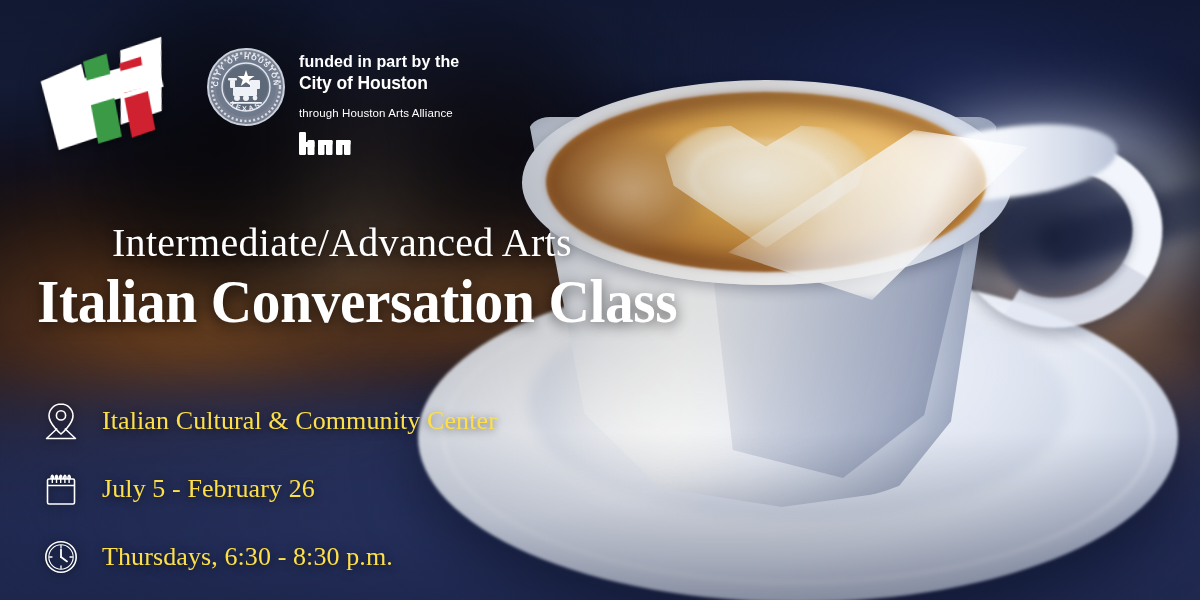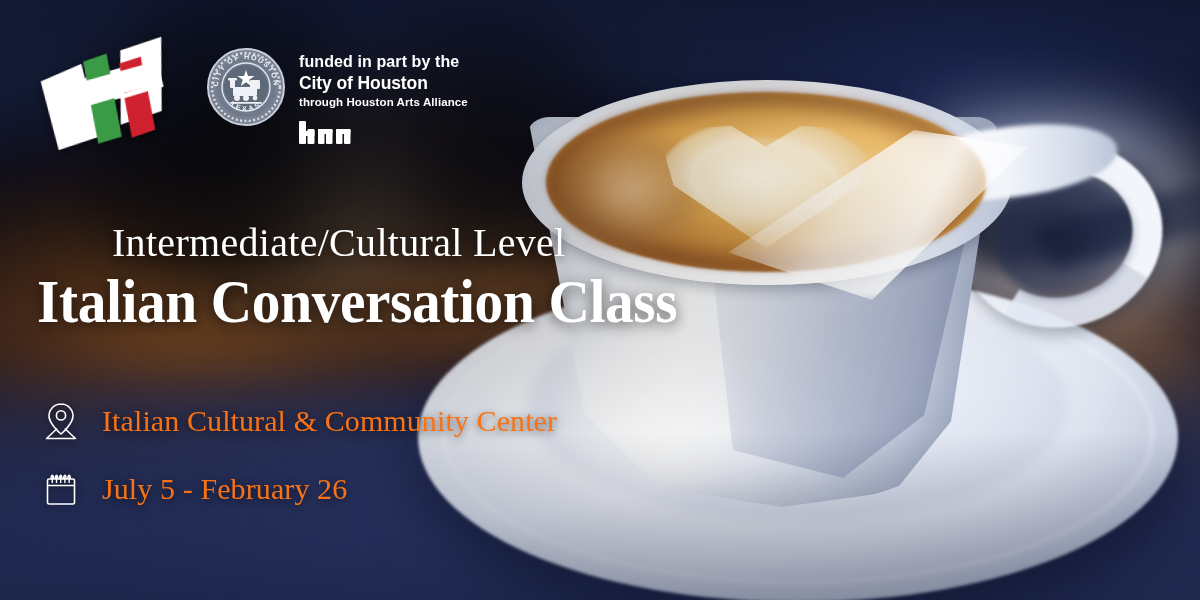--- a/index.html
+++ b/index.html
@@ -222,21 +222,21 @@
   .ital-logo { position:relative; width:132px; height:104px; transform:rotate(-5deg); flex:0 0 auto; }
   .ital-logo svg { display:block; filter:drop-shadow(0 3px 6px rgba(0,0,0,.5)); }
 
   .houston-block { display:flex; align-items:flex-start; gap:13px; padding-top:5px; }
   .seal { width:80px; height:80px; flex:0 0 auto; }
   .seal svg { display:block; }
 
   .fund-text { padding-top:5px; }
   .fund-line1 { font-size:16px; font-weight:700; color:#ffffff; letter-spacing:.1px; line-height:1.25; }
   .fund-line2 { font-size:17.5px; font-weight:700; color:#ffffff; letter-spacing:-.1px; line-height:1.2; margin-top:1px; }
-  .fund-line3 { font-size:11.5px; font-weight:700; color:#ffffff; letter-spacing:.1px; line-height:1.3; margin-top:1px; }
+  .fund-line3 { font-size:11.5px; font-weight:400; color:#ffffff; letter-spacing:.1px; line-height:1.3; margin-top:12px; }
   .haa-logo { margin-top:11px; }
   .haa-logo svg { display:block; }
 
   .headline-wrap { position:absolute; left:112px; top:222px; }
   .eyebrow {
     font-family:"Liberation Serif", serif;
     font-size:40px; font-weight:400; color:#ffffff;
     letter-spacing:.3px; line-height:1.05; white-space:nowrap;
     text-shadow:0 2px 10px rgba(0,0,0,.55);
   }
@@ -248,21 +248,21 @@
     transform:scaleX(.94); transform-origin:left center;
     text-shadow:0 3px 14px rgba(0,0,0,.6);
   }
 
   .details { position:absolute; left:40px; top:398px; display:flex; flex-direction:column; gap:22px; }
   .detail-row { display:flex; align-items:center; gap:20px; }
   .detail-icon { width:42px; height:46px; flex:0 0 auto; display:flex; align-items:center; justify-content:center; }
   .detail-icon svg { display:block; filter:drop-shadow(0 1px 4px rgba(0,0,0,.6)); }
   .detail-text {
     font-family:"Liberation Serif", serif;
-    font-size:30px; font-weight:400; color:#f97316;
+    font-size:26px; font-weight:400; color:#fde047;
     letter-spacing:.1px; white-space:nowrap;
     text-shadow:0 2px 8px rgba(0,0,0,.6);
   }
 </style>
 </head>
 <body>
 
 <div class="banner">
 
   <div class="bg">
@@ -375,21 +375,21 @@
               <rect x="45" y="8" width="6.5" height="15" rx="1.2" fill="#ffffff"></rect>
               <rect x="37" y="8" width="14.5" height="5" rx="1.2" fill="#ffffff"></rect>
             </svg>
           </div>
         </div>
 
       </div>
     </div>
 
     <div class="headline-wrap">
-      <div class="eyebrow">Intermediate/Cultural Level</div>
+      <div class="eyebrow">Intermediate/Advanced Arts</div>
       <div class="headline">Italian Conversation Class</div>
     </div>
 
     <div class="details">
 
       <div class="detail-row">
         <span class="detail-icon">
           <svg width="34" height="40" viewBox="0 0 34 40">
             <path d="M17 3 C10.4 3 5 8.3 5 14.8 C5 23 17 33 17 33 C17 33 29 23 29 14.8 C29 8.3 23.6 3 17 3 Z" fill="none" stroke="#ffffff" stroke-width="1.6"></path>
             <circle cx="17" cy="14.4" r="4.6" fill="none" stroke="#ffffff" stroke-width="1.6"></circle>
@@ -414,16 +414,33 @@
               <line x1="12.5" y1="4.8" x2="12.5" y2="13"></line>
               <line x1="16.7" y1="4.8" x2="16.7" y2="13"></line>
               <line x1="20.9" y1="4.8" x2="20.9" y2="13"></line>
               <line x1="25.1" y1="4.8" x2="25.1" y2="13"></line>
             </g>
           </svg>
         </span>
         <span class="detail-text">July 5 - February 26</span>
       </div>
 
+      <div class="detail-row">
+        <span class="detail-icon">
+          <svg width="36" height="36" viewBox="0 0 36 36">
+            <circle cx="18" cy="18" r="15.2" fill="none" stroke="#ffffff" stroke-width="1.6"></circle>
+            <circle cx="18" cy="18" r="12.2" fill="none" stroke="#ffffff" stroke-width="1.1"></circle>
+            <g stroke="#ffffff" stroke-width="1.3" stroke-linecap="round">
+              <line x1="18" y1="6.6" x2="18" y2="9"></line>
+              <line x1="18" y1="27" x2="18" y2="29.4"></line>
+              <line x1="6.6" y1="18" x2="9" y2="18"></line>
+              <line x1="27" y1="18" x2="29.4" y2="18"></line>
+            </g>
+            <line x1="18" y1="18" x2="18" y2="10.6" stroke="#ffffff" stroke-width="1.8" stroke-linecap="round"></line>
+            <line x1="18" y1="18" x2="24" y2="22.4" stroke="#ffffff" stroke-width="1.8" stroke-linecap="round"></line>
+          </svg>
+        </span>
+        <span class="detail-text">Thursdays, 6:30 - 8:30 p.m.</span>
+      </div>
 
     </div>
   </div>
 </div>
 
 </body></html>

